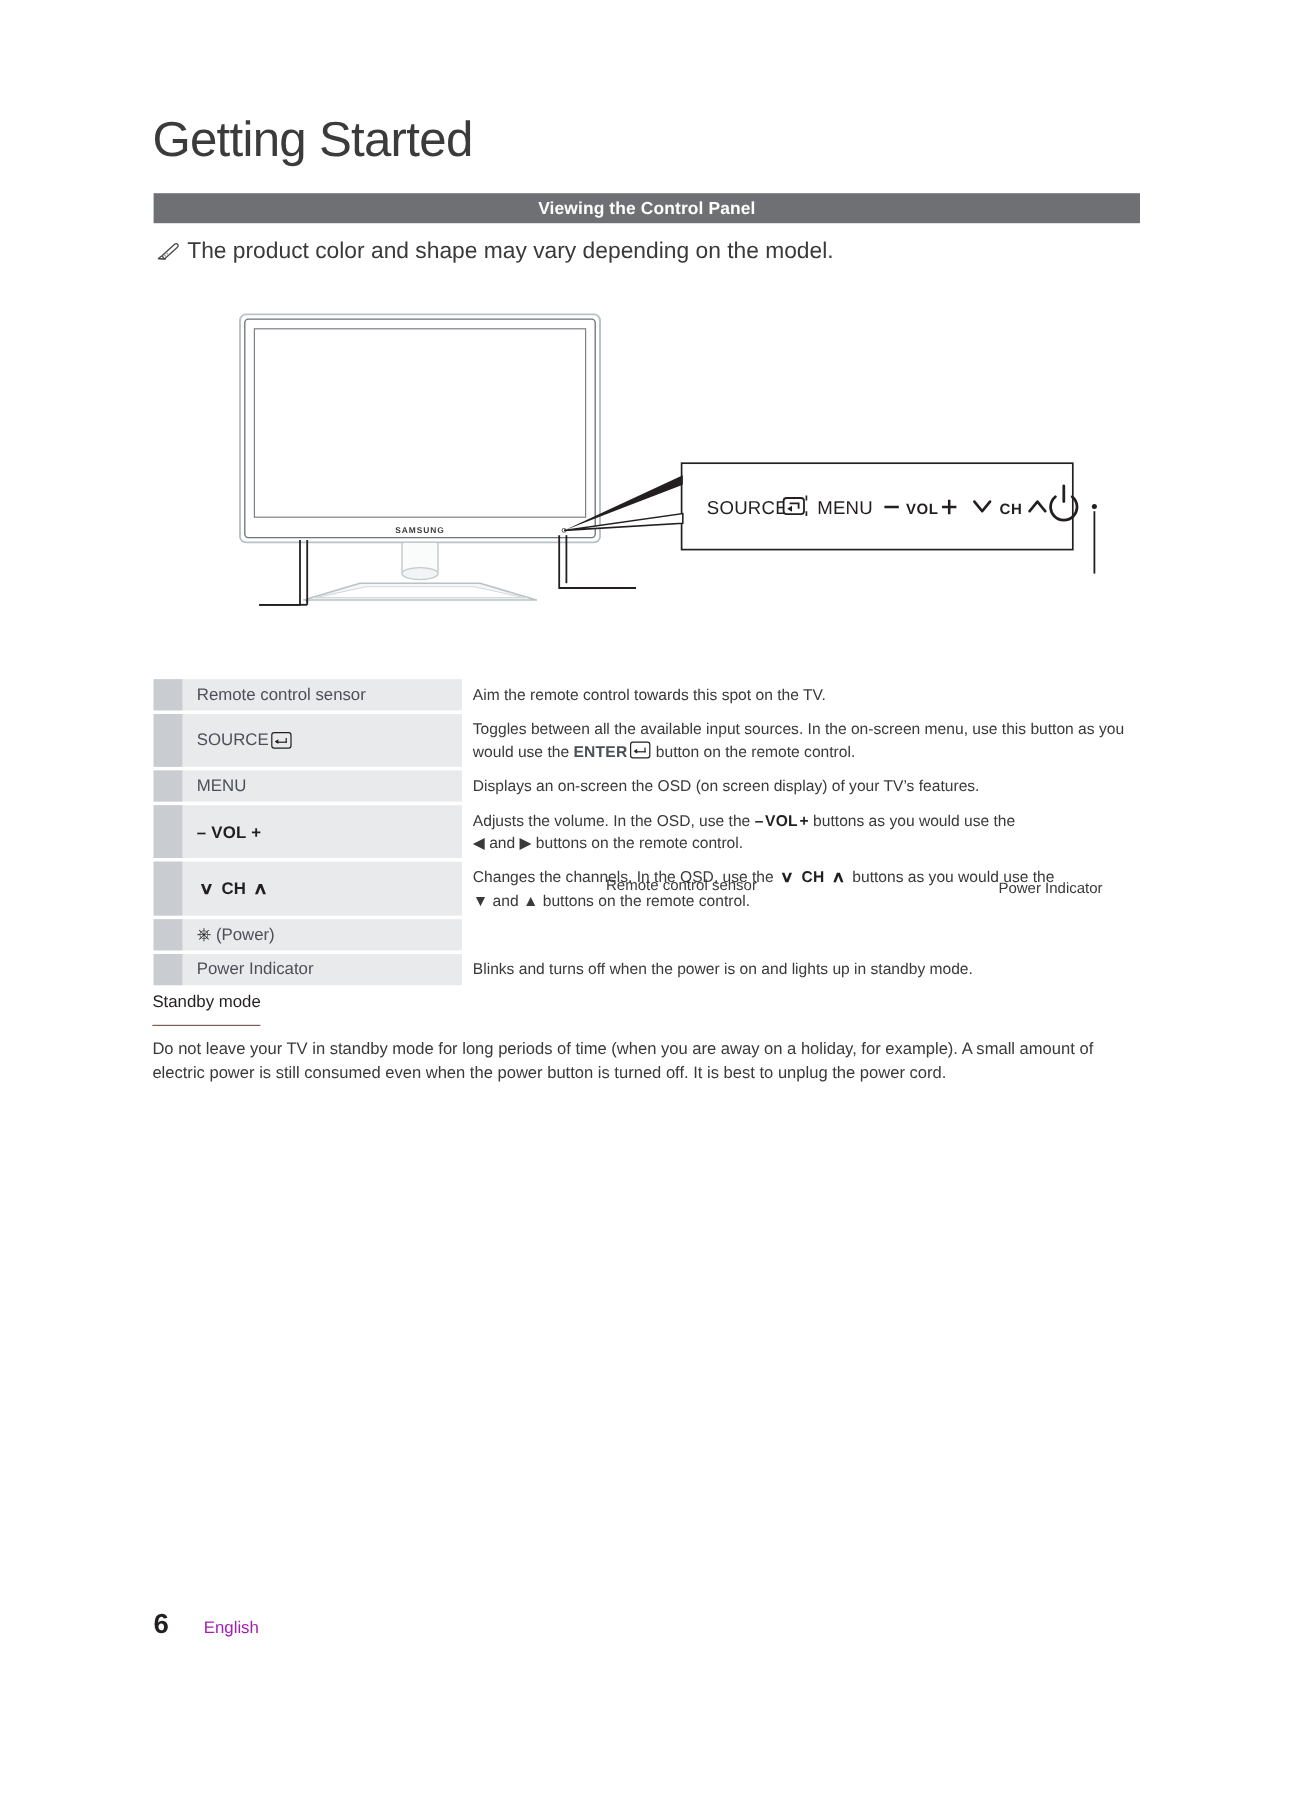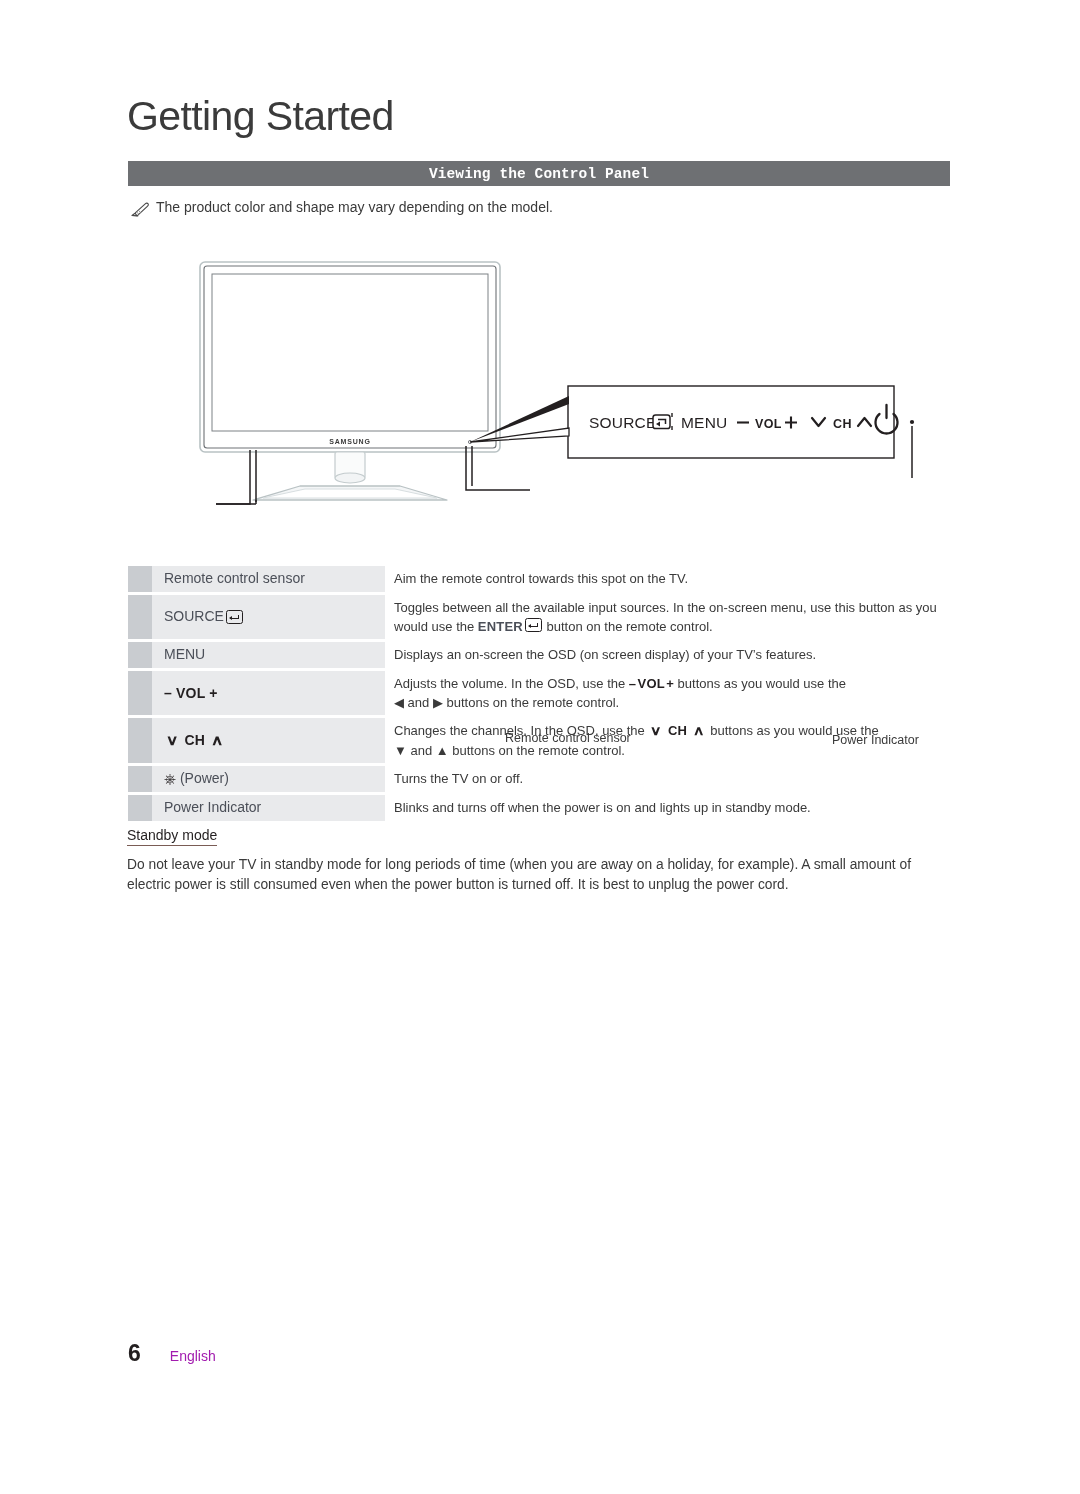--- a/index.html
+++ b/index.html
@@ -41,21 +41,20 @@
   .section-band {
     position: absolute;
     left: 128px;
     top: 161px;
     width: 822px;
     height: 25px;
     background: #6e7073;
     display: flex;
     align-items: center;
     justify-content: center;
-    font-family: Liberation Mono, monospace;
   }
   .section-band-label {
     color: #ffffff;
     font-size: 14.5px;
     font-weight: bold;
     letter-spacing: 0.1px;
   }
 
   
   .note-row {
@@ -67,21 +66,21 @@
   }
   .note-icon {
     width: 20px;
     height: 18px;
     margin-right: 6px;
     flex: none;
     position: relative;
     top: 1px;
   }
   .note-text {
-    font-size: 14px;
+    font-size: 19px;
     color: #3a3a3a;
     line-height: 1.2;
     white-space: nowrap;
   }
 
   
   .illus {
     position: absolute;
     left: 0;
     top: 250px;
@@ -204,21 +203,21 @@
     position: absolute;
     left: 127px;
     top: 826px;
     width: 828px;
   }
   .standby-title {
     font-size: 14px;
     color: #231f20;
     display: inline-block;
     border-bottom: 1.6px solid #7a5c55;
-    padding-bottom: 2px;
+    padding-bottom: 12px;
     margin-bottom: 9px;
   }
   .standby-body {
     font-size: 13.8px;
     color: #3a3a3a;
     line-height: 1.45;
   }
 
   
   .footer {
@@ -378,21 +377,20 @@
             <span><span class="chev">∨</span> CH <span class="chev">∧</span></span>
           </div>
         </div>
         <div class="spec-desc">Changes the channels. In the OSD, use the <b><span class="chev">∨</span> CH <span class="chev">∧</span></b> buttons as you would use the <br>▼ and ▲ buttons on the remote control.</div>
       </div>
       <div class="spec-row">
         <div class="spec-key">
           <div class="spec-key-bar"></div>
           <div class="spec-key-text"><span class="glyph-power">⎈</span>&nbsp;<span>(Power)</span></div>
         </div>
-        <div class="spec-desc">Turns the TV on or off.</div>
       </div>
       <div class="spec-row">
         <div class="spec-key">
           <div class="spec-key-bar"></div>
           <div class="spec-key-text">
             <span>Power Indicator</span>
           </div>
         </div>
         <div class="spec-desc">Blinks and turns off when the power is on and lights up in standby mode.</div>
       </div>

